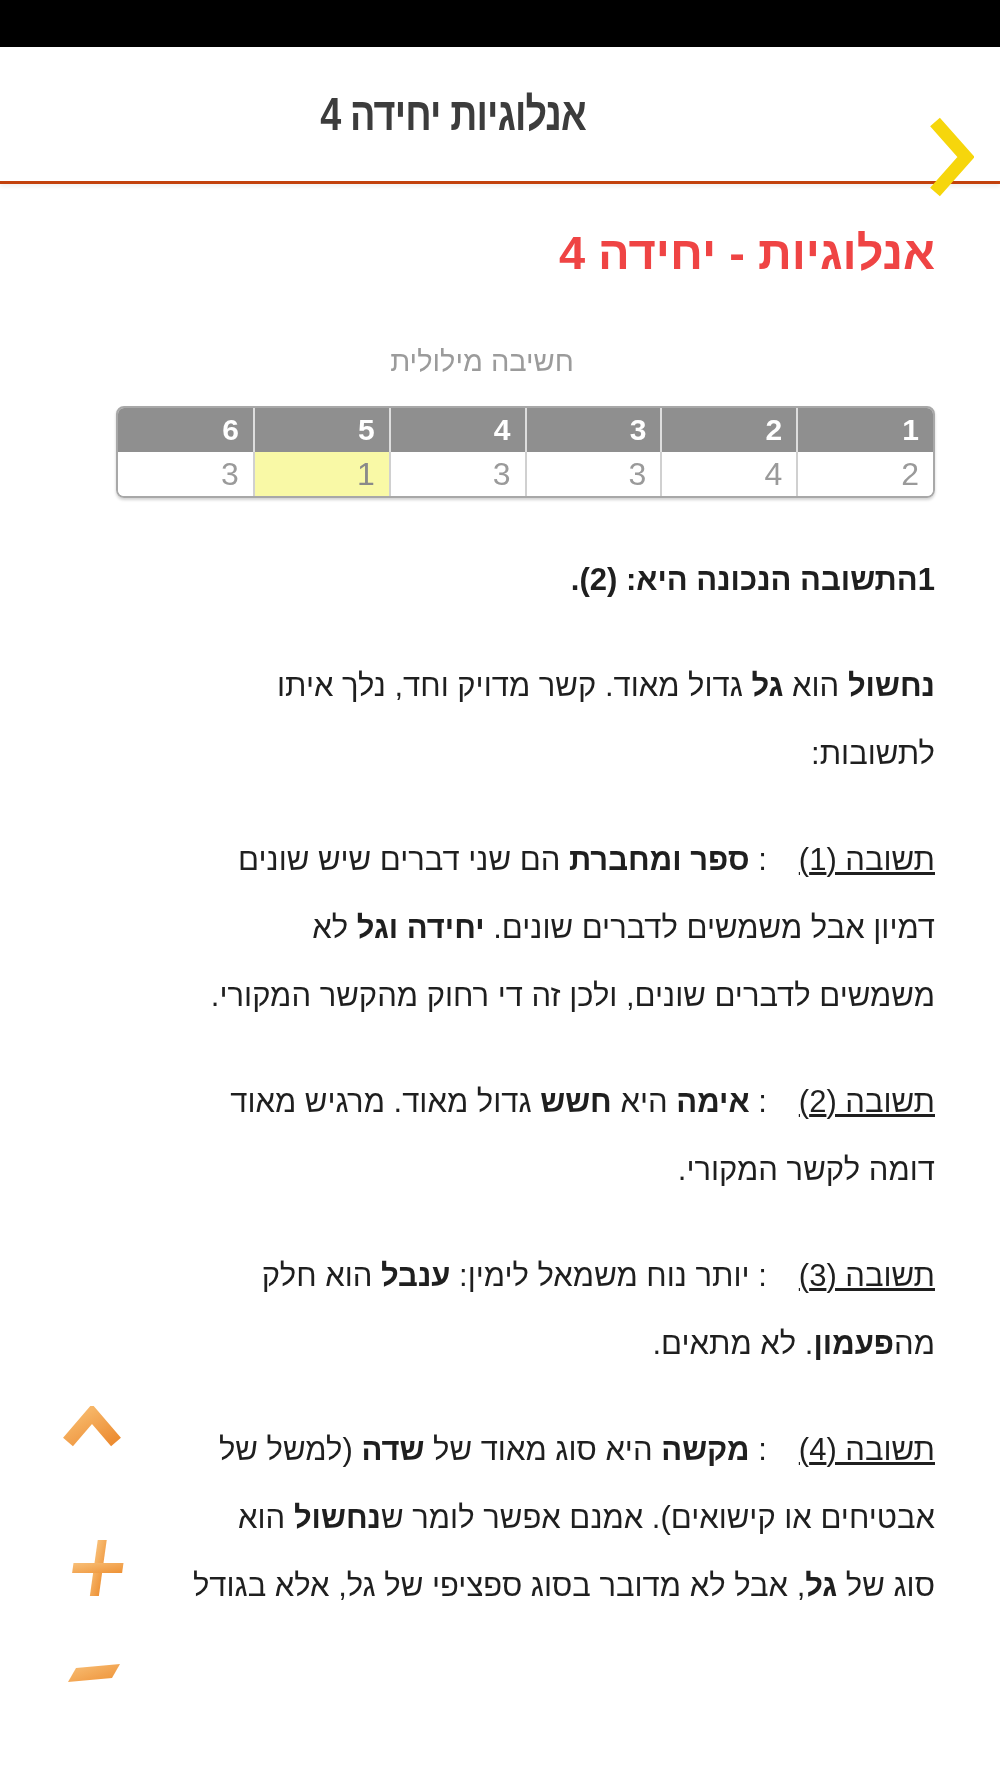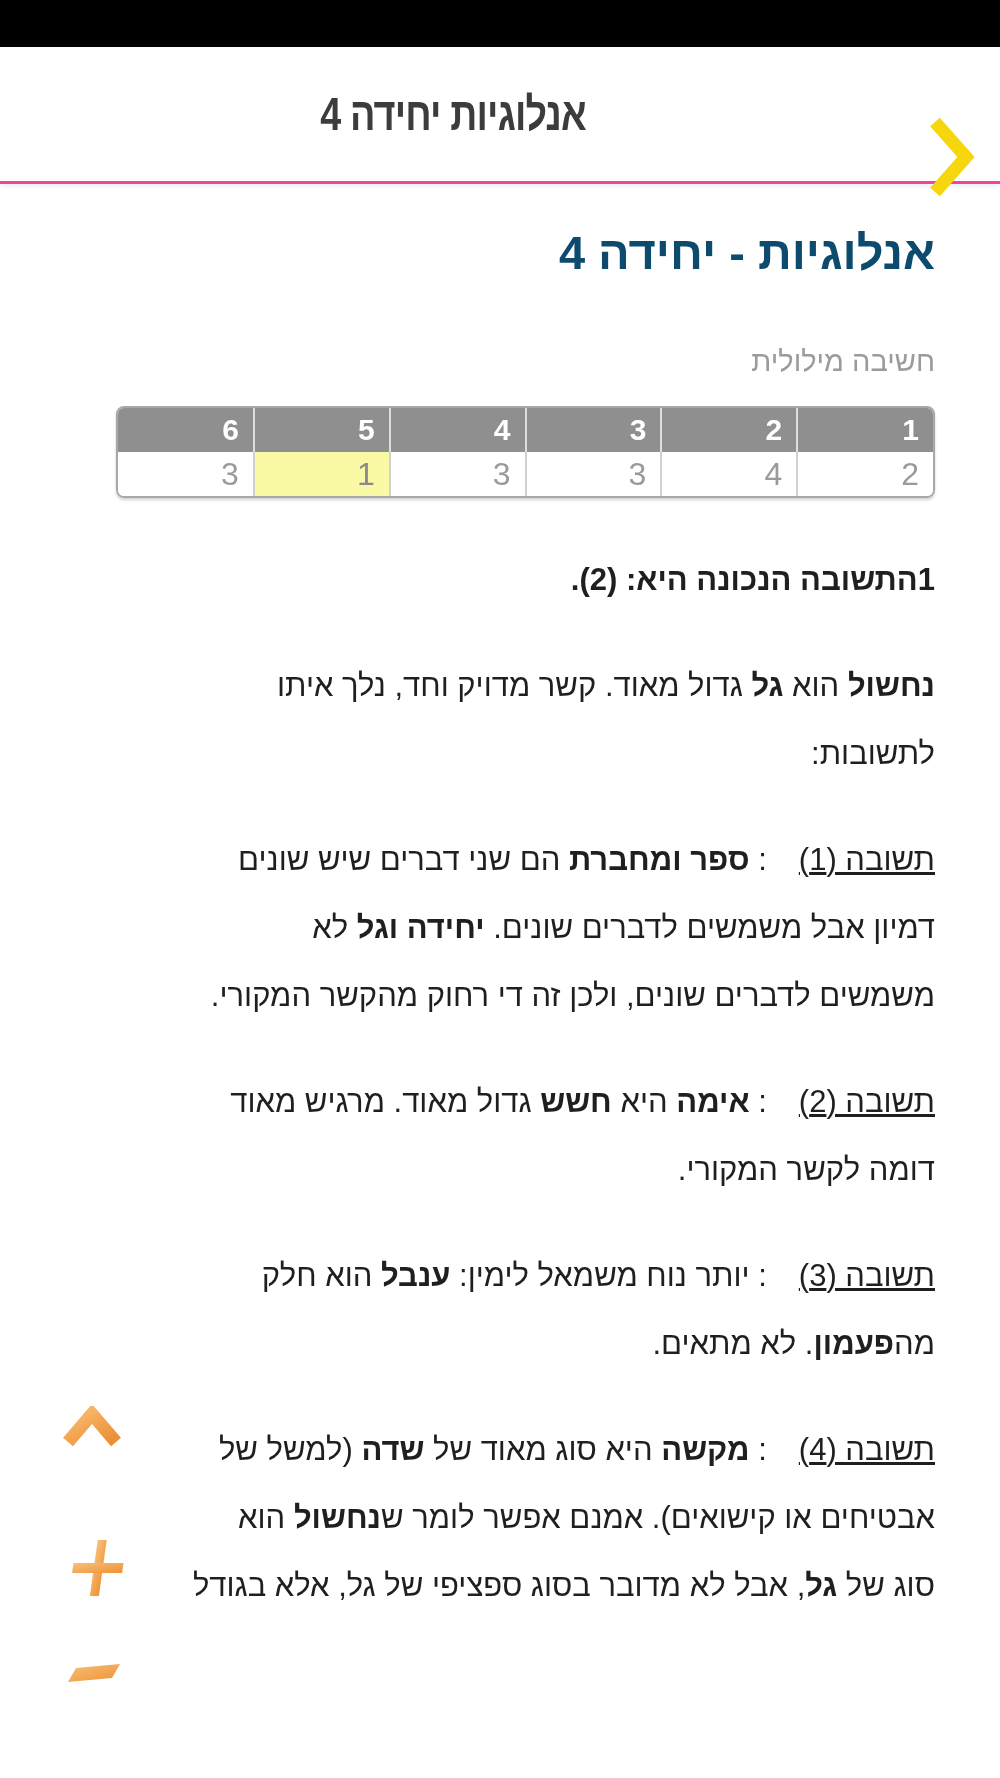--- a/index.html
+++ b/index.html
@@ -5,43 +5,43 @@
   html,body{margin:0;padding:0;}
   body{
     width:1000px;height:1778px;position:relative;background:#ffffff;overflow:hidden;
     font-family:"Liberation Sans","DejaVu Sans",sans-serif;
   }
   
   .statusbar{width:1000px;height:47px;background:#000000;}
   
   .app-header{
     position:relative;width:1000px;height:134px;background:#ffffff;
-    border-bottom:3px solid #ec4899;
+    border-bottom:3px solid #c2410c;
     box-shadow:0 3px 4px rgba(0,0,0,0.06);
   }
   .app-header .title-wrap{
     position:absolute;left:0;right:95px;top:0;height:134px;
     display:flex;align-items:center;justify-content:center;
   }
   .app-header .title-text{
     font-size:46px;font-weight:bold;color:#3c3c3c;white-space:nowrap;
     transform:scaleX(0.82);letter-spacing:-1px;direction:rtl;
   }
   .back-button{
     position:absolute;right:26px;top:68px;width:46px;height:84px;
     background:none;border:none;padding:0;cursor:pointer;
   }
   
   .content{direction:rtl;}
   .page-title{
     margin:42px 65px 0 16px;font-size:47px;line-height:54px;font-weight:bold;
-    color:#0c4a6e;
+    color:#ef4444;
   }
   .page-subtitle{
-    margin:64px 65px 0 0;font-size:29px;line-height:34px;color:#9b9b9b;text-align:right;padding-left:29px;
+    margin:64px 65px 0 0;font-size:29px;line-height:34px;color:#9b9b9b;text-align:center;padding-left:29px;
   }
   
   .table-frame{
     width:815px;margin:28px 65px 0 0;
     border:2px solid #a8a8a8;border-radius:8px;overflow:hidden;
     box-shadow:0 2px 3px rgba(0,0,0,0.18);
     direction:rtl;
   }
   table.answers{width:100%;border-collapse:collapse;table-layout:fixed;direction:rtl;}
   table.answers th{

